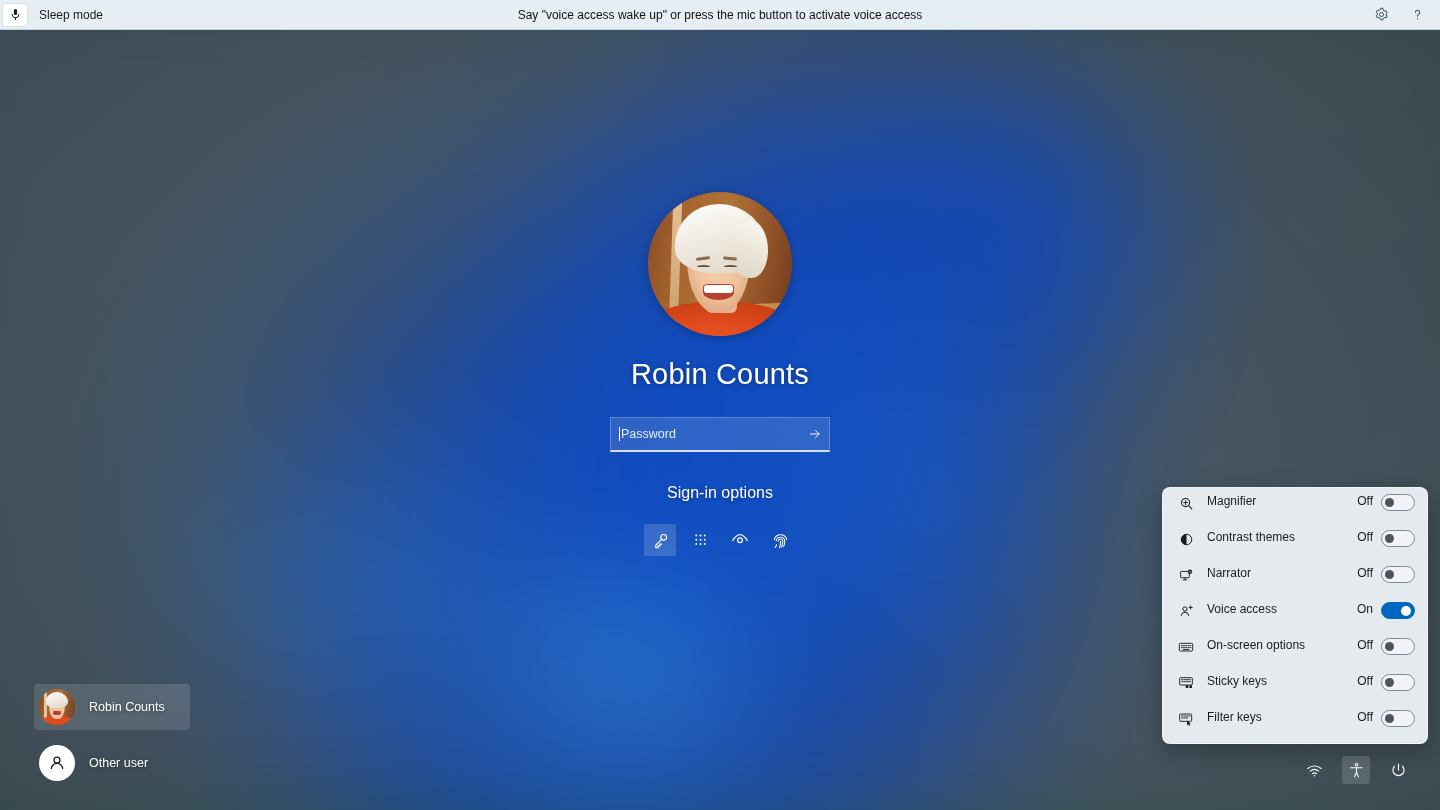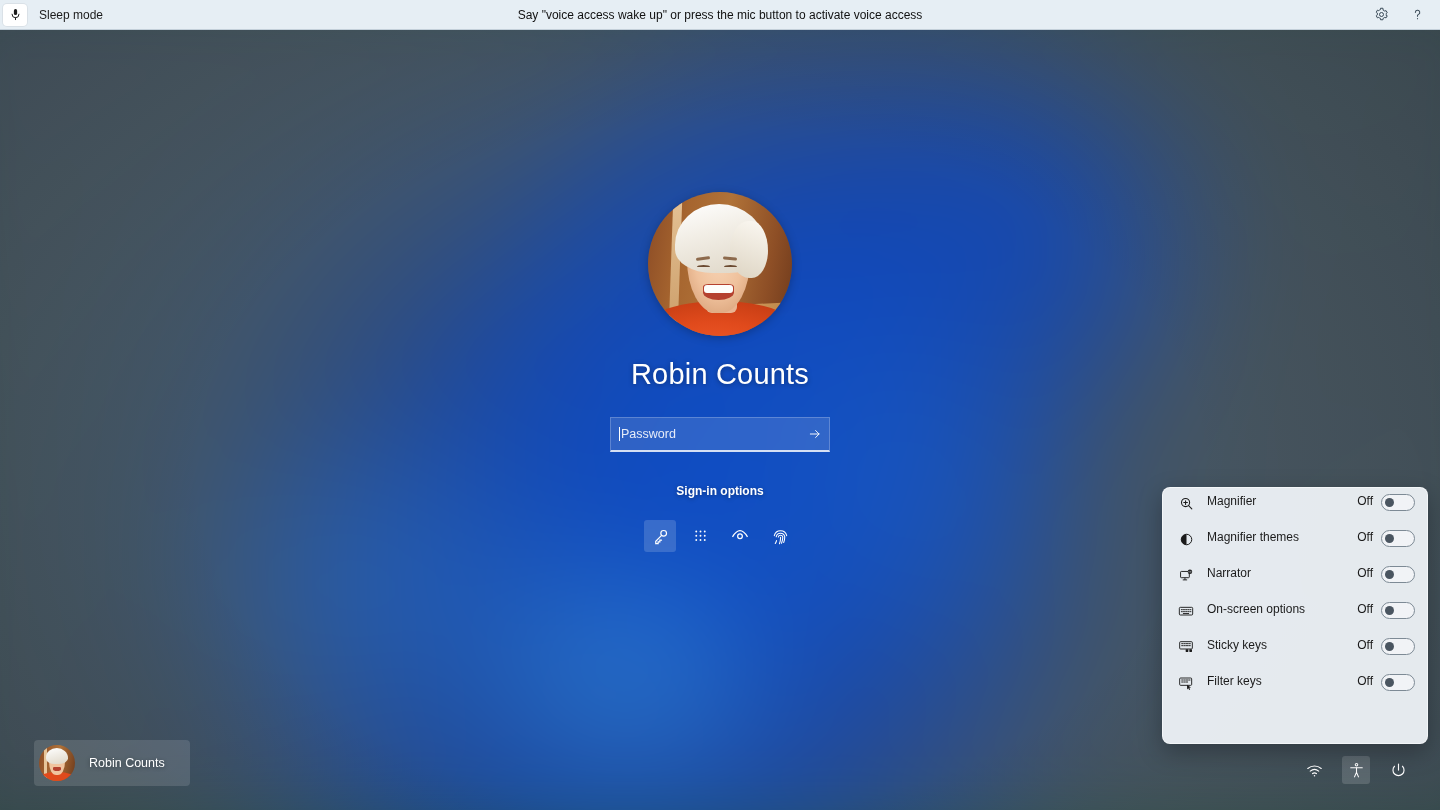--- a/index.html
+++ b/index.html
@@ -182,24 +182,23 @@
     flex: 1;
     font-size: 12.5px; color: rgba(255,255,255,0.88);
   }
   #password-submit {
     width: 16px; height: 16px;
     display: flex; align-items: center; justify-content: center;
     color: #ffffff; cursor: pointer;
   }
   #signin-options {
     margin-top: 32px;
-    font-size: 12px; color: #ffffff;
+    font-size: 16px; color: #ffffff;
     text-shadow: 0 1px 4px rgba(0,0,0,0.35);
     cursor: pointer;
-    font-weight: bold;
   }
   #signin-icons {
     margin-top: 22px;
     display: flex; align-items: center; gap: 8px;
   }
   .si-btn {
     width: 32px; height: 32px;
     display: flex; align-items: center; justify-content: center;
     color: #ffffff; cursor: pointer;
     border-radius: 3px;
@@ -427,20 +426,29 @@
           <div style="position:absolute;left:14%;top:-6%;width:3px;height:112%;background:#e7c59a;"></div>
           <div style="position:absolute;left:-6%;bottom:-12%;width:112%;height:36%;background:#e04a1c;border-radius:50% 50% 0 0/62% 62% 0 0;"></div>
           <div style="position:absolute;left:27%;top:22%;width:44%;height:62%;background:#f0c49f;border-radius:48% 48% 46% 46%/40% 40% 60% 60%;"></div>
           <div style="position:absolute;left:19%;top:8%;width:62%;height:46%;background:linear-gradient(165deg,#ffffff,#ded6c6);border-radius:52% 54% 42% 44%/62% 64% 38% 36%;"></div>
           <div style="position:absolute;left:38%;top:62%;width:22%;height:10%;background:#b5412f;border-radius:20% 20% 55% 55%;"></div>
         </div>
       </div>
       <div class="u-name">Robin Counts</div>
     </div>
 
+    <div class="user-tile">
+      <div class="other-avatar">
+        <svg width="20" height="20" viewBox="0 0 24 24" fill="none" stroke="#1b1b1b" stroke-width="1.5">
+          <circle cx="12" cy="8.4" r="3.6"></circle>
+          <path d="M5.2 19.2a6.8 6.8 0 0 1 13.6 0"></path>
+        </svg>
+      </div>
+      <div class="u-name">Other user</div>
+    </div>
   </div>
 
   <div id="a11y-flyout">
 
     <div class="a11y-row">
       <div class="a11y-icon">
         <svg width="15" height="15" viewBox="0 0 24 24" fill="none" stroke="currentColor" stroke-width="1.7" stroke-linecap="round">
           <circle cx="10.5" cy="10.5" r="6.5"></circle>
             <line x1="15.4" y1="15.4" x2="20.5" y2="20.5"></line>
           <line x1="10.5" y1="7.6" x2="10.5" y2="13.4"></line>
@@ -454,21 +462,21 @@
         </div>
     </div>
 
     <div class="a11y-row">
       <div class="a11y-icon">
         <svg width="15" height="15" viewBox="0 0 24 24" fill="none" stroke="currentColor" stroke-width="1.6">
           <circle cx="12" cy="12" r="8.4"></circle>
           <path d="M12 3.6a8.4 8.4 0 0 0 0 16.8z" fill="currentColor" stroke="none"></path>
         </svg>
       </div>
-      <div class="a11y-label">Magnifier themes</div>
+      <div class="a11y-label">Contrast themes</div>
       <div class="a11y-state">Off</div>
       <div class="toggle off">
           <div class="knob"></div>
         </div>
     </div>
 
     <div class="a11y-row">
       <div class="a11y-icon">
         <svg width="15" height="15" viewBox="0 0 24 24" fill="none" stroke="currentColor" stroke-width="1.5">
           <rect x="2.5" y="5.5" width="14" height="10" rx="1.2"></rect>
@@ -478,20 +486,34 @@
           <path d="M16 4.6v2.8M18.9 4.6v2.8" stroke="#eef2f7" stroke-width="1"></path>
         </svg>
       </div>
       <div class="a11y-label">Narrator</div>
       <div class="a11y-state">Off</div>
       <div class="toggle off">
           <div class="knob"></div>
         </div>
     </div>
 
+    <div class="a11y-row">
+      <div class="a11y-icon">
+        <svg width="15" height="15" viewBox="0 0 24 24" fill="none" stroke="currentColor" stroke-width="1.6">
+          <circle cx="9.5" cy="8" r="3.4"></circle>
+          <path d="M3.6 19a5.9 5.9 0 0 1 11.8 0"></path>
+          <path d="M18.6 3v5M16.1 5.5h5" stroke-width="1.5" stroke-linecap="round"></path>
+        </svg>
+      </div>
+      <div class="a11y-label">Voice access</div>
+      <div class="a11y-state">On</div>
+      <div class="toggle on">
+          <div class="knob"></div>
+        </div>
+    </div>
 
     <div class="a11y-row">
       <div class="a11y-icon">
         <svg width="16" height="16" viewBox="0 0 24 24" fill="none" stroke="currentColor" stroke-width="1.4">
           <rect x="2" y="6.5" width="20" height="11.5" rx="1.5"></rect>
           <path d="M5 10h1.6M8.2 10h1.6M11.4 10h1.6M14.6 10h1.6M17.8 10h1.6M5 13h1.6M8.2 13h1.6M11.4 13h1.6M14.6 13h1.6M17.8 13h1.6M8 15.8h8" stroke-linecap="round"></path>
         </svg>
       </div>
       <div class="a11y-label">On-screen options</div>
       <div class="a11y-state">Off</div>

